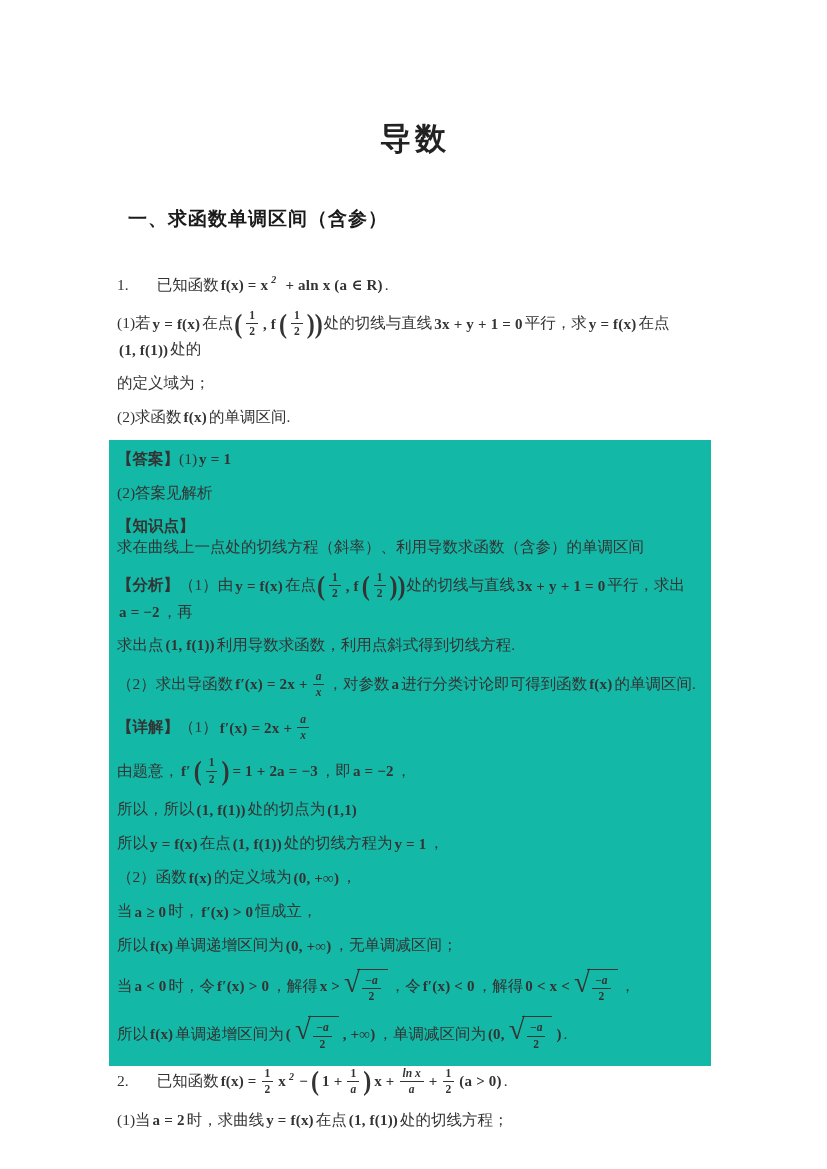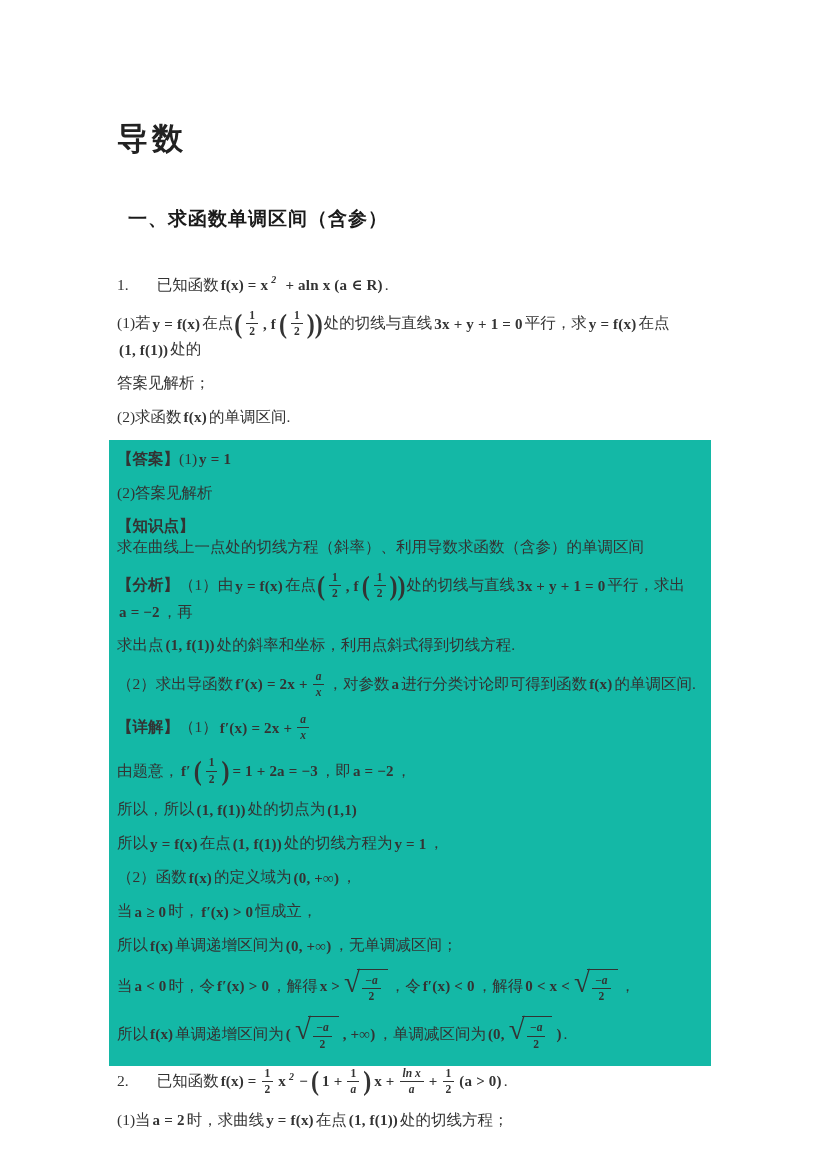--- a/index.html
+++ b/index.html
@@ -2,21 +2,21 @@
 <html><head>
 <meta charset="utf-8">
 <style>
   html,body{margin:0;padding:0;background:#ffffff;}
   .page{
     width:827px;height:1169px;background:#fff;position:relative;overflow:hidden;
     font-family:"Liberation Serif","DejaVu Serif",serif;color:#333;
   }
   .content{position:absolute;left:117px;top:118px;width:596px;}
   .doc-title{
-    font-size:31px;font-weight:700;color:#222;
+    text-align:center;font-size:31px;font-weight:700;color:#222;
     letter-spacing:4px;margin:0 0 46px 0;
   }
   .section-heading{
     font-size:19px;font-weight:700;color:#1a1a1a;margin:0 0 42px 11px;letter-spacing:1px;
   }
   .plain-block{background:transparent;}
   .hl-block{margin-left:-8px;padding:8px 0 2px 8px;width:594px;}
   .line{
     display:flex;align-items:center;flex-wrap:wrap;
     margin:0 0 12px 0;min-height:22px;font-size:15.5px;line-height:1.35;
@@ -82,21 +82,21 @@
             <span class="bigp">))</span>
             <span class="cn">处的切线与直线</span>
             <span class="math">3x + y + 1 = 0</span>
             <span class="cn">平行，求</span>
             <span class="math">y = f(x)</span>
             <span class="cn">在点</span>
             <span class="math">(1, f(1))</span>
             <span class="cn">处的</span>
           </div>
           <div class="line">
-            <span class="cn">答案见解析；</span>
+            <span class="cn">的定义域为；</span>
           </div>
           <div class="line">
             <span class="cn">(2)求函数</span>
             <span class="math">f(x)</span>
             <span class="cn">的单调区间.</span>
           </div>
         </div>
         <div class="hl-block" style="background: #14b8a6;">
           <div class="line">
             <span class="cn bold">【答案】</span>
@@ -129,21 +129,21 @@
             <span class="bigp">))</span>
             <span class="cn">处的切线与直线</span>
             <span class="math">3x + y + 1 = 0</span>
             <span class="cn">平行，求出</span>
             <span class="math">a = −2</span>
             <span class="cn">，再</span>
           </div>
           <div class="line">
             <span class="cn">求出点</span>
             <span class="math">(1, f(1))</span>
-            <span class="cn">处的斜率和坐标，利用点斜式得到切线方程.</span>
+            <span class="cn">利用导数求函数，利用点斜式得到切线方程.</span>
           </div>
           <div class="line">
             <span class="cn">（2）求出导函数</span>
             <span class="math">f′(x) = 2x +</span>
             <span class="frac">
               <span class="num itl">a</span>
               <span class="den itl">x</span>
             </span>
             <span class="cn">，对参数</span>
             <span class="math">a</span>

